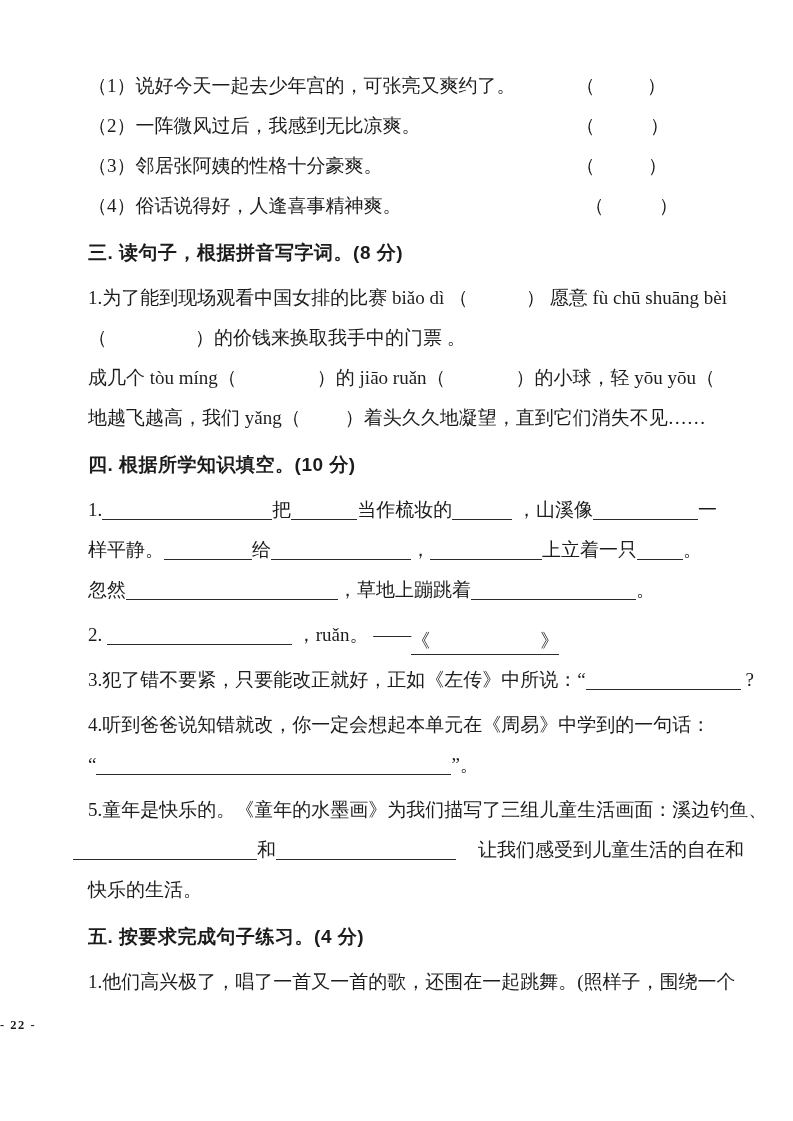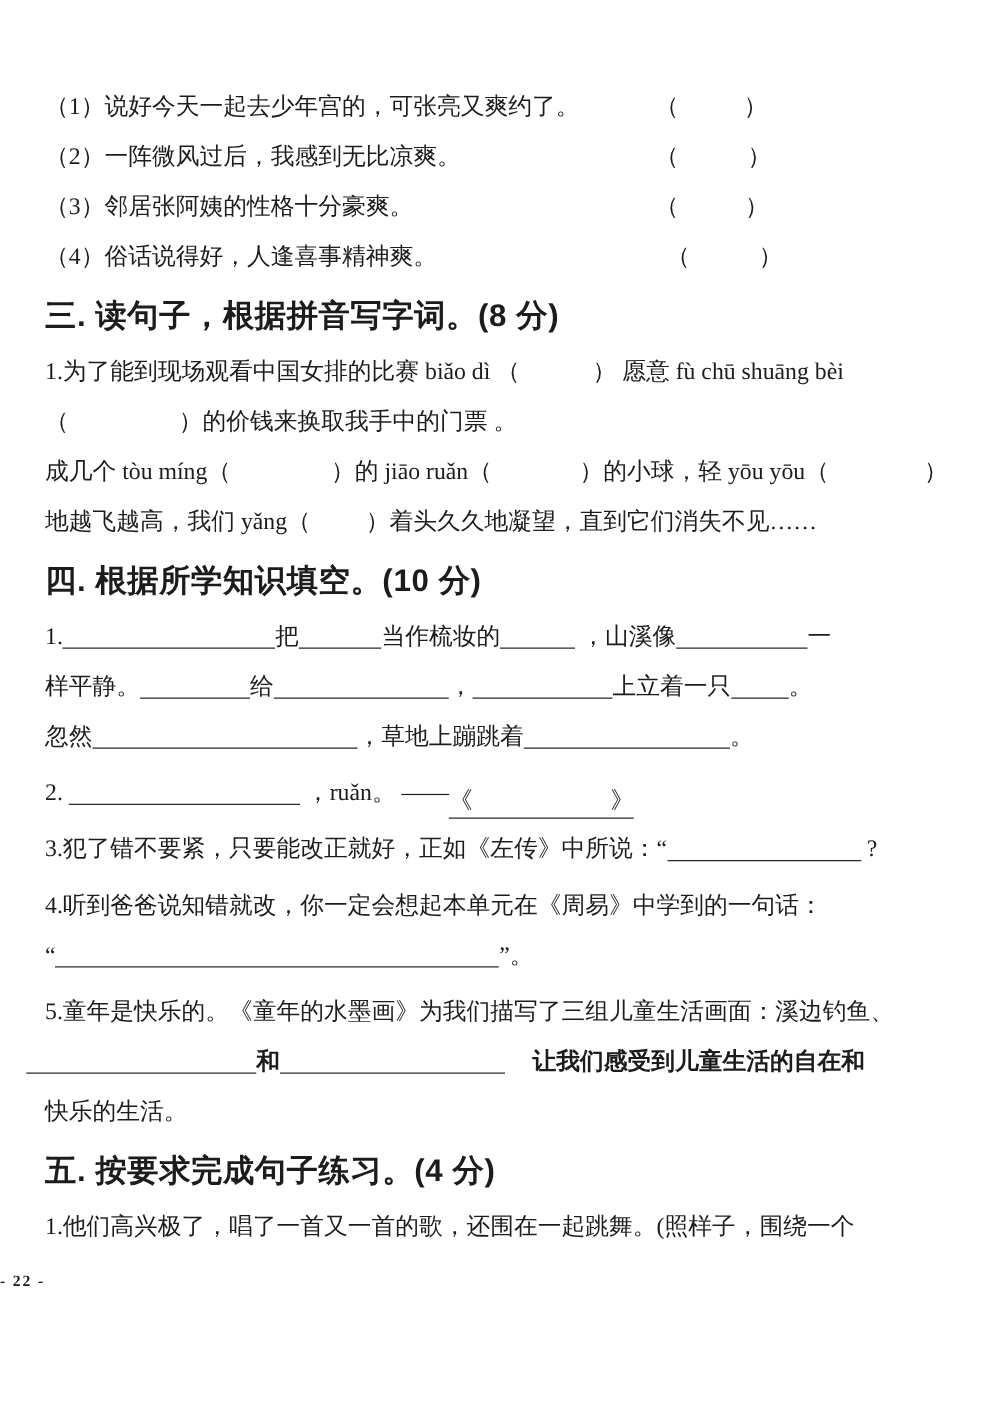--- a/index.html
+++ b/index.html
@@ -2,40 +2,40 @@
 <html><head>
 <meta charset="utf-8">
 <style>
   html,body{margin:0;padding:0;background:#e8e8e8;}
   .page{
     width:793px;height:1121px;margin:0 auto;position:relative;
     background:#ffffff;color:#1c1c1c;
     font-family:"Liberation Serif","DejaVu Serif",serif;
     font-size:19px;overflow:hidden;
   }
-  .doc{padding:66px 50px 0 36px;}
+  .doc{padding:66px 50px 0 88px;}
   .line{height:40px;line-height:40px;white-space:pre;position:relative;}
   .line.item-start{margin-top:5px;}
   .heading{
     height:40px;line-height:40px;margin-top:7px;
     font-family:"Liberation Sans","DejaVu Sans",sans-serif;
-    font-weight:700;font-size:25px;letter-spacing:.5px;
+    font-weight:700;font-size:19px;letter-spacing:.5px;
   }
   .answer-row .ans{position:absolute;left:488px;top:0;}
   .gap{display:inline-block;height:2px;}
   .blank{
     display:inline-block;height:16px;vertical-align:-4px;
     border-bottom:1.7px solid #2a2a2a;
   }
   .bracket-blank{
     display:inline-flex;justify-content:space-between;align-items:flex-end;
     vertical-align:-6px;height:28px;line-height:26px;
     border-bottom:1.7px solid #2a2a2a;
   }
-  .outdent{margin-left:-15px;font-weight:bold;}
+  .outdent{margin-left:-15px;}
   .footer{
     margin-top:16px;
     font-weight:700;font-size:12.5px;letter-spacing:1.5px;
   }
 </style>
 </head>
 <body>
 
 <div class="page">
   <div class="doc">

